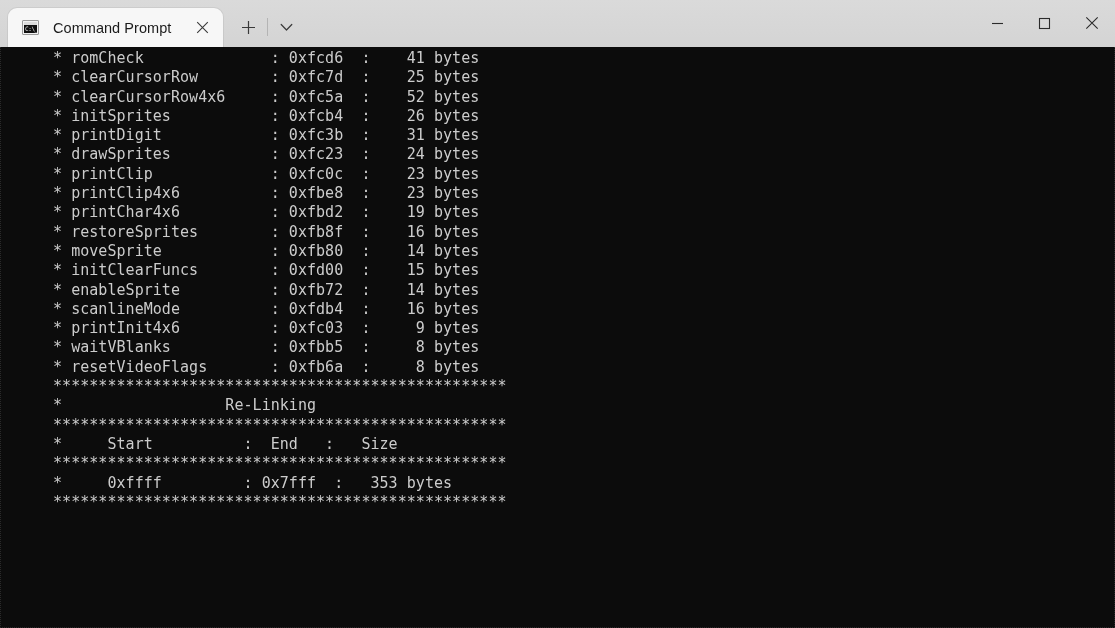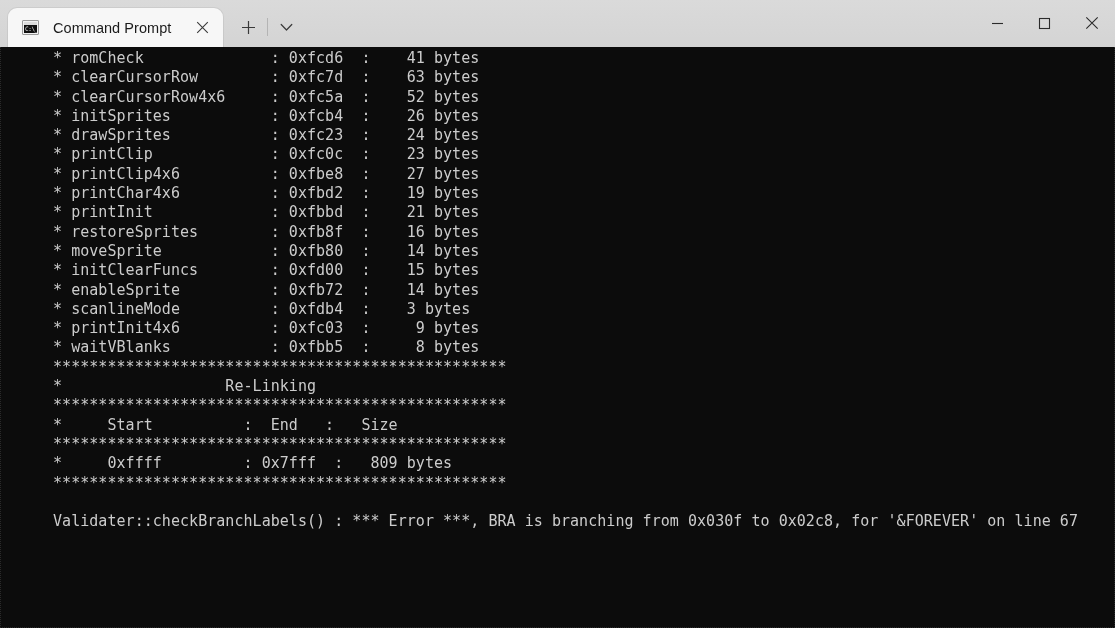--- a/index.html
+++ b/index.html
@@ -247,42 +247,42 @@
           <path d="M1.3 1.3 L12.7 12.7 M12.7 1.3 L1.3 12.7" stroke="#2b2b2b" stroke-width="1.1" fill="none"></path>
         </svg>
       </div>
     </div>
 
   </div>
 
   <div class="terminal">
     <div class="term-inner" id="term-inner">
         <div class="term-line">* romCheck              : 0xfcd6  :    41 bytes</div>
-        <div class="term-line">* clearCursorRow        : 0xfc7d  :    63 bytes</div>
+        <div class="term-line">* clearCursorRow        : 0xfc7d  :    25 bytes</div>
         <div class="term-line">* clearCursorRow4x6     : 0xfc5a  :    52 bytes</div>
         <div class="term-line">* initSprites           : 0xfcb4  :    26 bytes</div>
+        <div class="term-line">* printDigit            : 0xfc3b  :    31 bytes</div>
         <div class="term-line">* drawSprites           : 0xfc23  :    24 bytes</div>
         <div class="term-line">* printClip             : 0xfc0c  :    23 bytes</div>
-        <div class="term-line">* printClip4x6          : 0xfbe8  :    27 bytes</div>
+        <div class="term-line">* printClip4x6          : 0xfbe8  :    23 bytes</div>
         <div class="term-line">* printChar4x6          : 0xfbd2  :    19 bytes</div>
-        <div class="term-line">* printInit             : 0xfbbd  :    21 bytes</div>
         <div class="term-line">* restoreSprites        : 0xfb8f  :    16 bytes</div>
         <div class="term-line">* moveSprite            : 0xfb80  :    14 bytes</div>
         <div class="term-line">* initClearFuncs        : 0xfd00  :    15 bytes</div>
         <div class="term-line">* enableSprite          : 0xfb72  :    14 bytes</div>
-        <div class="term-line">* scanlineMode          : 0xfdb4  :    3 bytes</div>
+        <div class="term-line">* scanlineMode          : 0xfdb4  :    16 bytes</div>
         <div class="term-line">* printInit4x6          : 0xfc03  :     9 bytes</div>
         <div class="term-line">* waitVBlanks           : 0xfbb5  :     8 bytes</div>
+        <div class="term-line">* resetVideoFlags       : 0xfb6a  :     8 bytes</div>
         <div class="term-line">**************************************************</div>
         <div class="term-line">*                  Re-Linking</div>
         <div class="term-line">**************************************************</div>
         <div class="term-line">*     Start          :  End   :   Size</div>
         <div class="term-line">**************************************************</div>
-        <div class="term-line">*     0xffff         : 0x7fff  :   809 bytes</div>
-        <div class="term-line">**************************************************</div>
-        <div class="term-line blank"> </div>
-        <div class="term-line">Validater::checkBranchLabels() : *** Error ***, BRA is branching from 0x030f to 0x02c8, for '&amp;FOREVER' on line 67</div>
+        <div class="term-line">*     0xffff         : 0x7fff  :   353 bytes</div>
+        <div class="term-line">**************************************************</div>
         <div class="term-line blank"> </div>
         <div class="term-line blank"> </div>
+        <div class="term-line blank"> </div>
       </div>
   </div>
 
 </div>
 
 </body></html>

